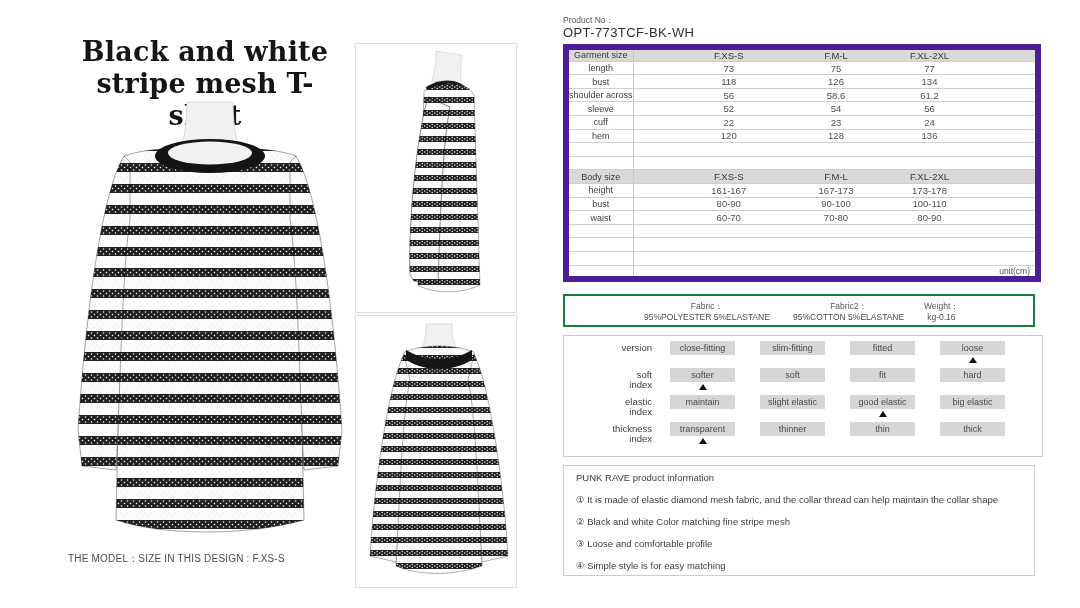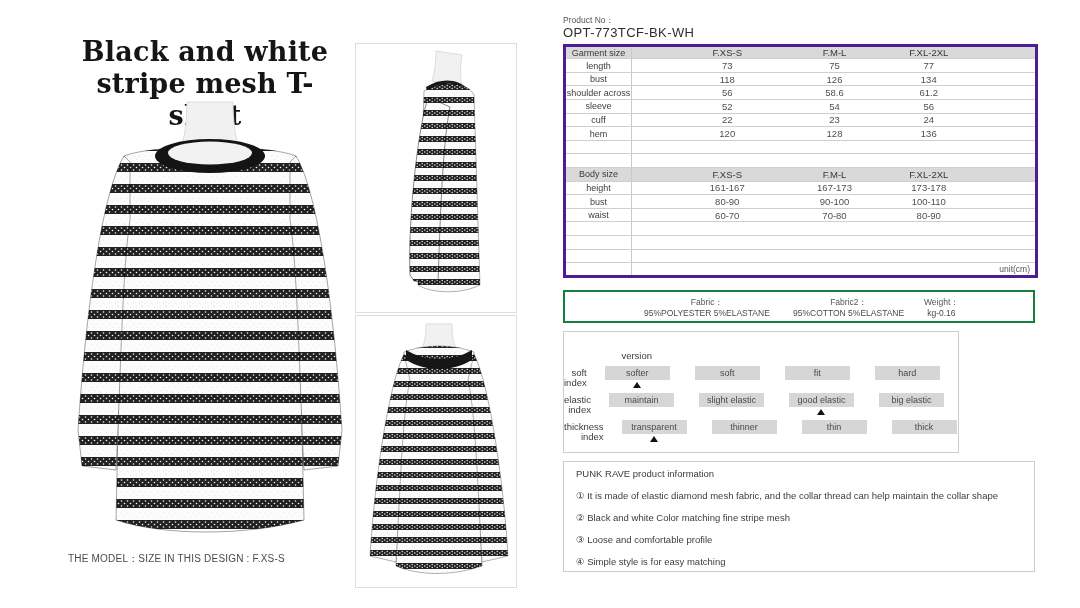--- a/index.html
+++ b/index.html
@@ -26,41 +26,41 @@
                display:flex; align-items:center; justify-content:center; }
   .photo-box.b1 { top:43px;  height:270px; }
   .photo-box.b2 { top:315px; height:273px; }
 
   
   .right { position:absolute; left:563px; top:16px; width:472px; }
   .prod-head { text-align:left; line-height:1.15; margin-bottom:3px; }
   .prod-label { font-size:8.5px; color:#555; }
   .prod-no { font-size:13px; color:#2e2e2e; letter-spacing:0.4px; }
 
-  table.sz { border-collapse:collapse; width:472px; table-layout:fixed; border:3px solid #4c1d95; }
+  table.sz { border-collapse:collapse; width:472px; table-layout:fixed; border:6px solid #4c1d95; }
   table.sz td {
     height:13.6px; padding:0; font-size:9.5px; text-align:center;
     border-bottom:1px solid #cfcfcf; color:#4f4f4f; white-space:nowrap; overflow:hidden;
   }
   table.sz td:nth-child(2) { padding-left:32px; }
   table.sz td:nth-child(4) { padding-right:56px; }
   table.sz td.lbl { border-right:1px solid #c9c9c9; color:#3d3d3d; font-size:9px; }
   table.sz tr.head td { background:#d9d9d9; color:#383838; }
   table.sz td.unit { text-align:right; padding-right:5px; font-size:8.5px; color:#555; }
 
   .fabric-box {
     position:relative; width:472px; height:33px; border:2px solid #15803d; margin-top:12px;text-align:center;
   }
   .fab-item { position:absolute; top:5px; font-size:8.5px; line-height:11px; color:#4a4a4a; }
   .fab-item .fl { color:#555; }
   .fab-item.f1 { left:79px; } .fab-item.f2 { left:228px; } .fab-item.f3 { left:359px; }
 
   .index-box {
-    position:relative; width:396px; height:122px; border:1px solid #ccc; margin-top:8px;
-    padding-top:17px;
+    position:relative; width:480px; height:122px; border:1px solid #ccc; margin-top:8px;
+    padding-top:5px;
   }
   .idx-row { display:flex; align-items:flex-start; margin-bottom:5px; }
   .idx-label {
     width:88px; text-align:right; font-size:9.5px; line-height:10px; padding-top:2px; color:#3c3c3c;
   }
   .chips { display:flex; margin-left:18px; }
   .chip-wrap { width:65px; margin-right:25px; display:flex; flex-direction:column; align-items:center; }
   .chip {
     width:65px; height:14px; background:#d6d6d6; font-size:9px; line-height:14px;
     text-align:center; color:#4a4a4a; white-space:nowrap;
@@ -266,20 +266,38 @@
       </div>
     </div>
 
     <div class="index-box">
 
       <div class="idx-row">
         <div class="idx-label">
           <div>version</div>
             <div></div>
         </div>
+        <div class="chips">
+          <div class="chip-wrap">
+              <div class="chip">close-fitting</div>
+              <div class="marker" style="visibility: hidden;"></div>
+            </div>
+          <div class="chip-wrap">
+              <div class="chip">slim-fitting</div>
+              <div class="marker" style="visibility: hidden;"></div>
+            </div>
+          <div class="chip-wrap">
+              <div class="chip">fitted</div>
+              <div class="marker" style="visibility: hidden;"></div>
+            </div>
+          <div class="chip-wrap">
+              <div class="chip">loose</div>
+              <div class="marker" style="visibility: visible;"></div>
+            </div>
+        </div>
       </div>
 
       <div class="idx-row">
         <div class="idx-label">
           <div>soft</div>
             <div>index</div>
         </div>
         <div class="chips">
           <div class="chip-wrap">
               <div class="chip">softer</div>

